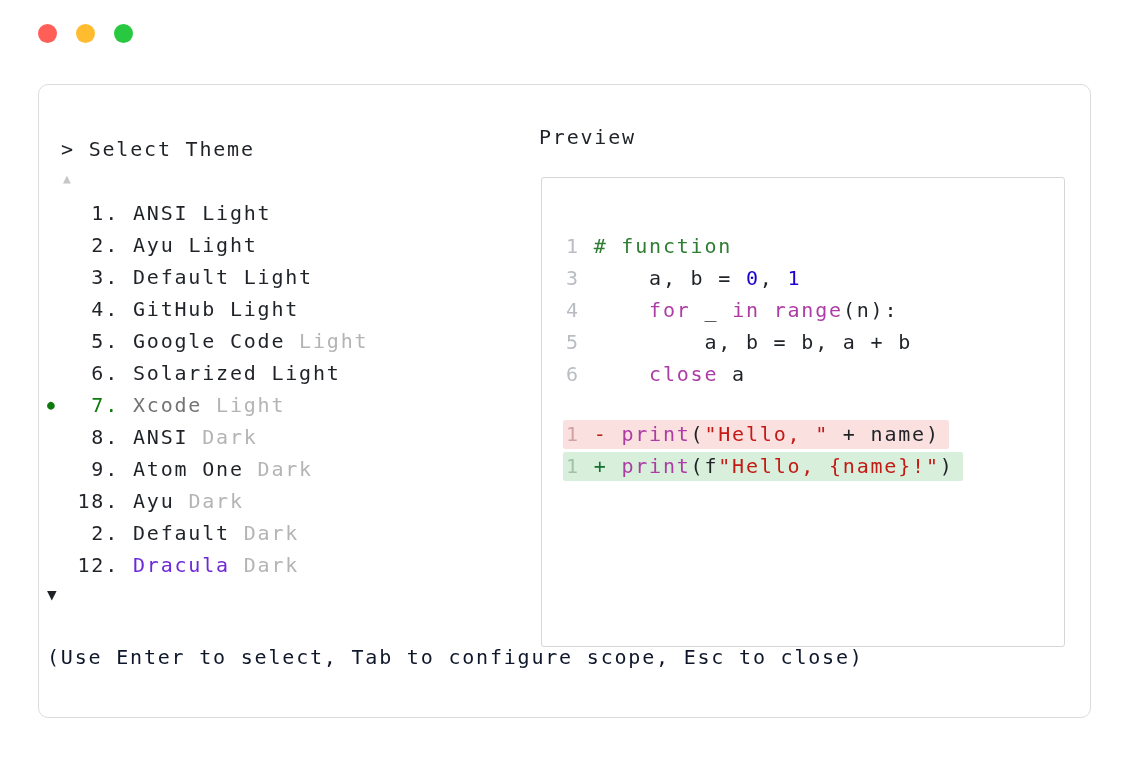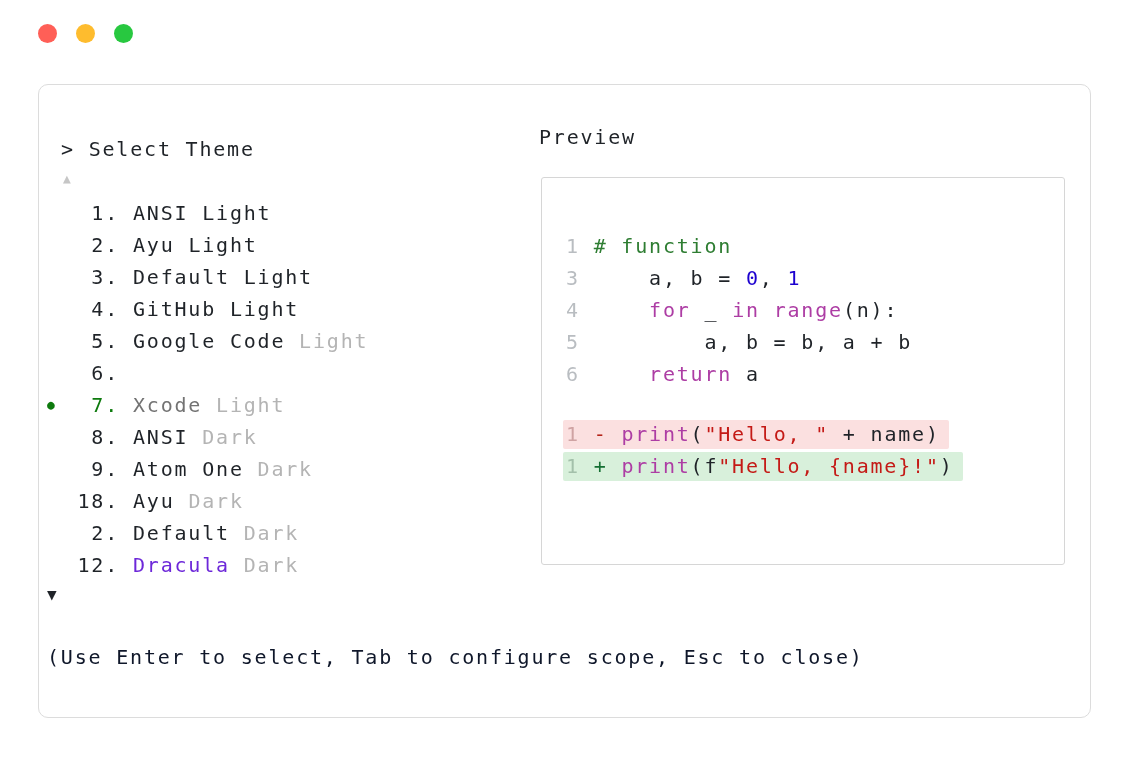--- a/index.html
+++ b/index.html
@@ -19,21 +19,21 @@
 
   .scroll-up { position:absolute; left:24px; top:86px; font-size:13px; color:#c6c6c6; letter-spacing:0; }
   .scroll-down { position:absolute; left:8px; top:500px; font-size:16px; color:#1f2328; letter-spacing:0; }
 
   .theme-list { position:absolute; left:0; top:112px; }
   .theme-row { display:flex; height:32px; line-height:32px; align-items:baseline; white-space:pre; }
   .theme-row .bullet { width:24px; text-align:center; font-size:13px; letter-spacing:0; align-self:center; line-height:32px; }
   .theme-row .num { width:56px; text-align:right; display:inline-block; }
   .theme-row .label { margin-left:14px; }
 
-  .preview-box { position:absolute; left:502px; top:92px; width:524px; height:388px;
+  .preview-box { position:absolute; left:502px; top:92px; width:524px; height:470px;
                  border:1px solid #d6d6d6; border-radius:3px; background:#fff; }
   .code { padding:52px 0 0 24px; }
   .code-line { height:32px; line-height:32px; white-space:pre; }
   .diff-block { margin-top:30px; padding-left:24px; }
   .diff-line { display:block; width:max-content; white-space:pre; height:29px; line-height:29px;
                margin-bottom:3px; padding:0 9px 0 3px; margin-left:-3px; border-radius:2px; }
 
   .footer { position:absolute; left:8px; top:556px; height:32px; line-height:32px; color:#0f172a; white-space:pre; }
 </style>
 </head>
@@ -53,38 +53,38 @@
     <div class="preview-title">Preview</div>
 
     <div class="scroll-up">▲</div>
 
     <div class="theme-list" id="theme-list">
         <div class="theme-row"><span class="bullet" style="color: rgb(13, 122, 13);"></span><span class="num" style="color: rgb(31, 35, 40);">1.</span><span class="label"><span class="name" style="color: rgb(31, 35, 40);">ANSI</span> <span class="variant" style="color: rgb(31, 35, 40);">Light</span></span></div>
         <div class="theme-row"><span class="bullet" style="color: rgb(13, 122, 13);"></span><span class="num" style="color: rgb(31, 35, 40);">2.</span><span class="label"><span class="name" style="color: rgb(31, 35, 40);">Ayu</span> <span class="variant" style="color: rgb(31, 35, 40);">Light</span></span></div>
         <div class="theme-row"><span class="bullet" style="color: rgb(13, 122, 13);"></span><span class="num" style="color: rgb(31, 35, 40);">3.</span><span class="label"><span class="name" style="color: rgb(31, 35, 40);">Default</span> <span class="variant" style="color: rgb(31, 35, 40);">Light</span></span></div>
         <div class="theme-row"><span class="bullet" style="color: rgb(13, 122, 13);"></span><span class="num" style="color: rgb(31, 35, 40);">4.</span><span class="label"><span class="name" style="color: rgb(31, 35, 40);">GitHub</span> <span class="variant" style="color: rgb(31, 35, 40);">Light</span></span></div>
         <div class="theme-row"><span class="bullet" style="color: rgb(13, 122, 13);"></span><span class="num" style="color: rgb(31, 35, 40);">5.</span><span class="label"><span class="name" style="color: rgb(31, 35, 40);">Google Code</span> <span class="variant" style="color: rgb(180, 180, 180);">Light</span></span></div>
-        <div class="theme-row"><span class="bullet" style="color: rgb(13, 122, 13);"></span><span class="num" style="color: rgb(31, 35, 40);">6.</span></div>
+        <div class="theme-row"><span class="bullet" style="color: rgb(13, 122, 13);"></span><span class="num" style="color: rgb(31, 35, 40);">6.</span><span class="label"><span class="name" style="color: rgb(31, 35, 40);">Solarized</span> <span class="variant" style="color: rgb(31, 35, 40);">Light</span></span></div>
         <div class="theme-row"><span class="bullet" style="color: rgb(13, 122, 13);">●</span><span class="num" style="color: rgb(13, 122, 13);">7.</span><span class="label"><span class="name" style="color: #737373;">Xcode</span> <span class="variant" style="color: rgb(180, 180, 180);">Light</span></span></div>
         <div class="theme-row"><span class="bullet" style="color: rgb(13, 122, 13);"></span><span class="num" style="color: rgb(31, 35, 40);">8.</span><span class="label"><span class="name" style="color: rgb(31, 35, 40);">ANSI</span> <span class="variant" style="color: rgb(180, 180, 180);">Dark</span></span></div>
         <div class="theme-row"><span class="bullet" style="color: rgb(13, 122, 13);"></span><span class="num" style="color: rgb(31, 35, 40);">9.</span><span class="label"><span class="name" style="color: rgb(31, 35, 40);">Atom One</span> <span class="variant" style="color: rgb(180, 180, 180);">Dark</span></span></div>
         <div class="theme-row"><span class="bullet" style="color: rgb(13, 122, 13);"></span><span class="num" style="color: rgb(31, 35, 40);">18.</span><span class="label"><span class="name" style="color: rgb(31, 35, 40);">Ayu</span> <span class="variant" style="color: rgb(180, 180, 180);">Dark</span></span></div>
         <div class="theme-row"><span class="bullet" style="color: rgb(13, 122, 13);"></span><span class="num" style="color: rgb(31, 35, 40);">2.</span><span class="label"><span class="name" style="color: rgb(31, 35, 40);">Default</span> <span class="variant" style="color: rgb(180, 180, 180);">Dark</span></span></div>
         <div class="theme-row"><span class="bullet" style="color: rgb(13, 122, 13);"></span><span class="num" style="color: rgb(31, 35, 40);">12.</span><span class="label"><span class="name" style="color: #6d28d9;">Dracula</span> <span class="variant" style="color: rgb(180, 180, 180);">Dark</span></span></div>
       </div>
 
     <div class="scroll-down">▼</div>
 
     <div class="preview-box">
       <div class="code" id="code-lines">
           <div class="code-line"><span class="lineno" style="color: rgb(185, 189, 193);">1</span> <span class="tok" style="color: rgb(46, 125, 50);"># function</span></div>
           <div class="code-line"><span class="lineno" style="color: rgb(185, 189, 193);">3</span> <span class="tok" style="color: rgb(31, 35, 40);">    a, b = </span><span class="tok" style="color: rgb(28, 0, 207);">0</span><span class="tok" style="color: rgb(31, 35, 40);">, </span><span class="tok" style="color: rgb(28, 0, 207);">1</span></div>
           <div class="code-line"><span class="lineno" style="color: rgb(185, 189, 193);">4</span> <span class="tok" style="color: rgb(31, 35, 40);">    </span><span class="tok" style="color: rgb(173, 61, 164);">for</span><span class="tok" style="color: rgb(31, 35, 40);"> _ </span><span class="tok" style="color: rgb(173, 61, 164);">in</span><span class="tok" style="color: rgb(31, 35, 40);"> </span><span class="tok" style="color: rgb(173, 61, 164);">range</span><span class="tok" style="color: rgb(31, 35, 40);">(n):</span></div>
           <div class="code-line"><span class="lineno" style="color: rgb(185, 189, 193);">5</span> <span class="tok" style="color: rgb(31, 35, 40);">        a, b = b, a + b</span></div>
-          <div class="code-line"><span class="lineno" style="color: rgb(185, 189, 193);">6</span> <span class="tok" style="color: rgb(31, 35, 40);">    </span><span class="tok" style="color: rgb(173, 61, 164);">return</span><span class="tok" style="color: rgb(31, 35, 40);"> a</span></div>
+          <div class="code-line"><span class="lineno" style="color: rgb(185, 189, 193);">6</span> <span class="tok" style="color: rgb(31, 35, 40);">    </span><span class="tok" style="color: rgb(173, 61, 164);">close</span><span class="tok" style="color: rgb(31, 35, 40);"> a</span></div>
         </div>
       <div class="diff-block" id="diff-lines">
           <div class="diff-line" style="background: rgb(251, 224, 224);"><span class="lineno" style="color: rgb(207, 163, 163);">1</span> <span class="sign" style="color: rgb(180, 35, 24);">-</span> <span class="tok" style="color: rgb(173, 61, 164);">print</span><span class="tok" style="color: rgb(31, 35, 40);">(</span><span class="tok" style="color: rgb(196, 26, 22);">"Hello, "</span><span class="tok" style="color: rgb(31, 35, 40);"> + name)</span></div>
           <div class="diff-line" style="background: rgb(216, 240, 219);"><span class="lineno" style="color: rgb(163, 192, 170);">1</span> <span class="sign" style="color: rgb(21, 111, 51);">+</span> <span class="tok" style="color: rgb(173, 61, 164);">print</span><span class="tok" style="color: rgb(31, 35, 40);">(f</span><span class="tok" style="color: rgb(196, 26, 22);">"Hello, {name}!"</span><span class="tok" style="color: rgb(31, 35, 40);">)</span></div>
         </div>
     </div>
 
     <div class="footer">(Use Enter to select, Tab to configure scope, Esc to close)</div>
 
   </div>

